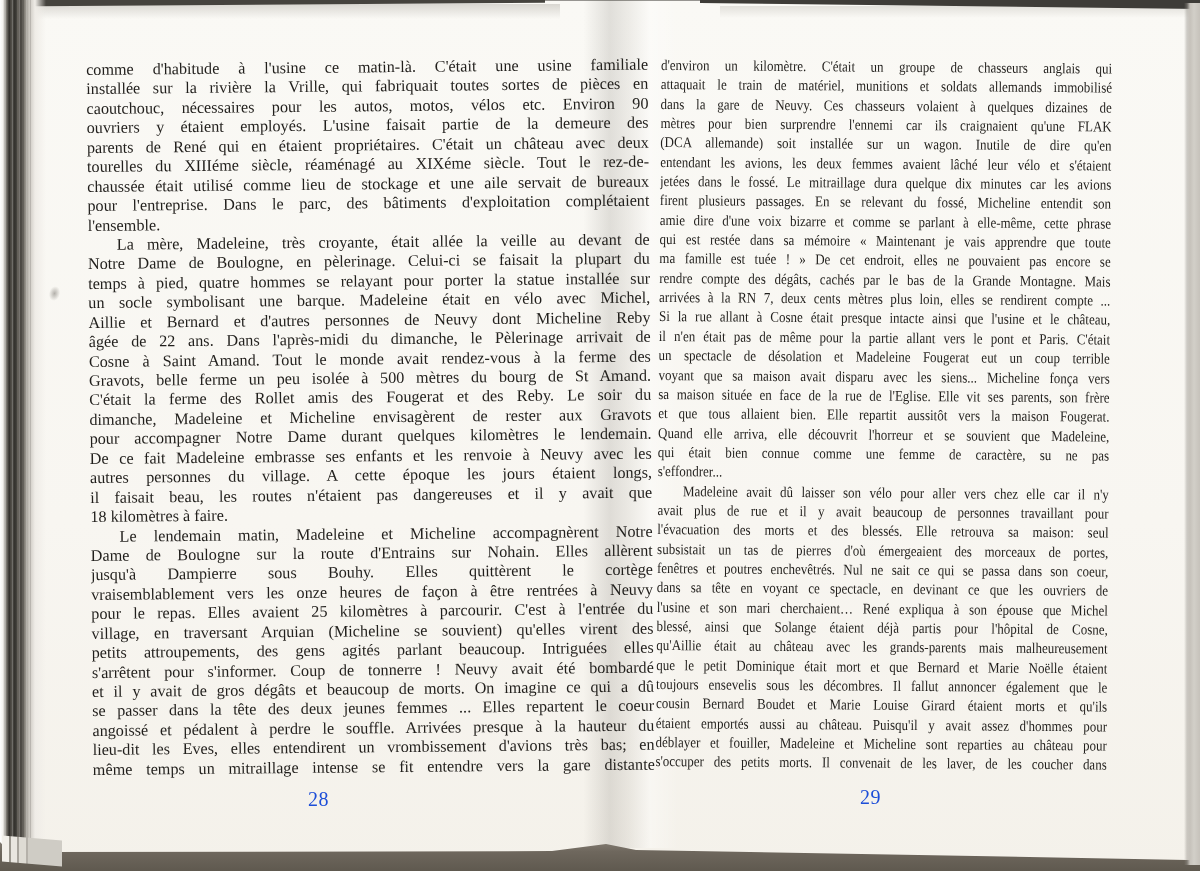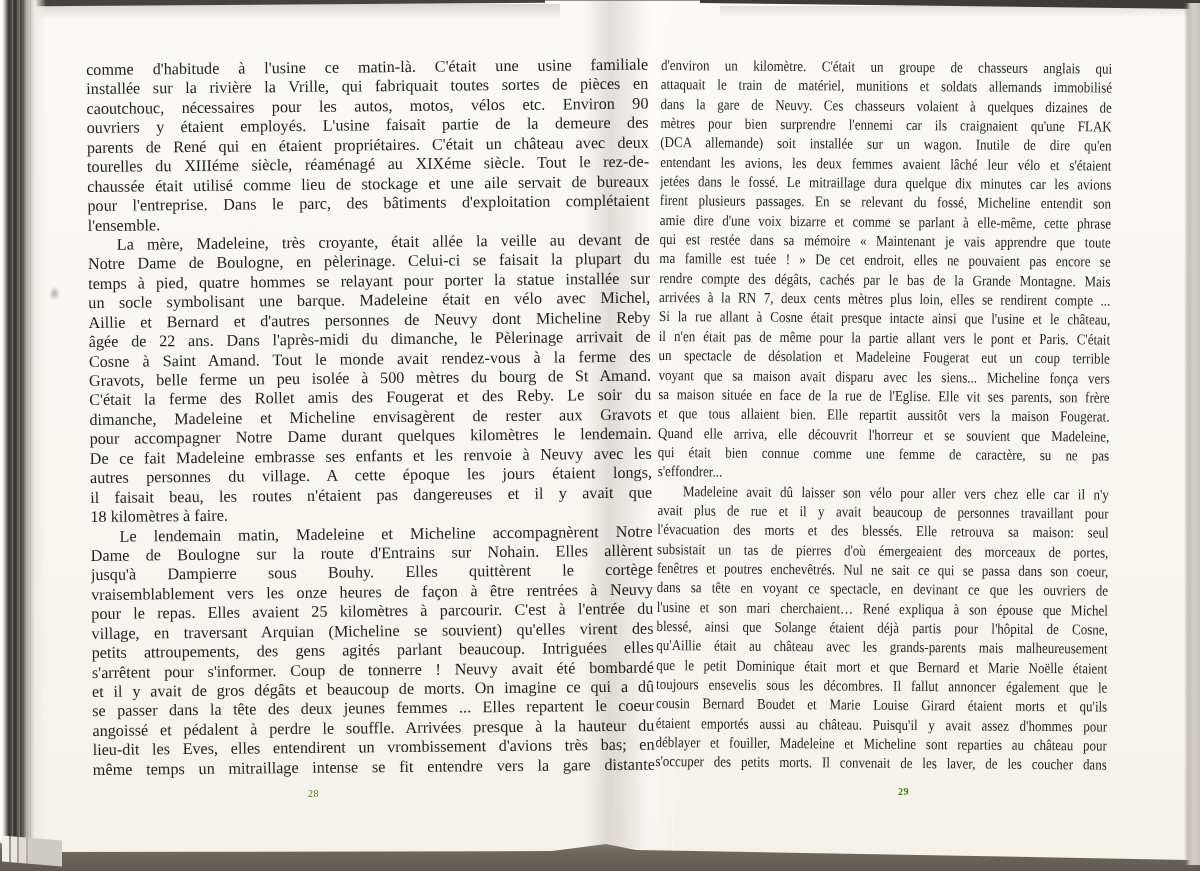--- a/index.html
+++ b/index.html
@@ -67,23 +67,23 @@
     font-size:14.8px;line-height:19.35px;
     transform:rotate(0.45deg) scaleX(0.878);transform-origin:top left;
   }
   .line{
     text-align:justify;text-align-last:justify;
     height:19.45px;overflow:hidden;white-space:nowrap0;
   }
   .page-text-right .line{height:19.35px;}
   .line.end{text-align-last:left;}
   .line.indent{text-indent:29px;}
-  .pn{position:absolute;font-size:10px;color:#4d7c0f;letter-spacing:.5px;}
+  .pn{position:absolute;font-size:20px;color:#1d4ed8;letter-spacing:.5px;}
   .pn-left{left:308px;top:788px;}
-  .pn-right{left:898px;top:786px;font-weight:bold;}
+  .pn-right{left:860px;top:786px;}
 </style>
 </head>
 <body>
 
 <div style="position:absolute;inset:0;border-radius:18px;">
 
   <div class="layer gutter"></div>
   <div class="layer top-wash"></div>
   <div class="layer top-wash-r"></div>
   <div class="layer top-hair"></div>

